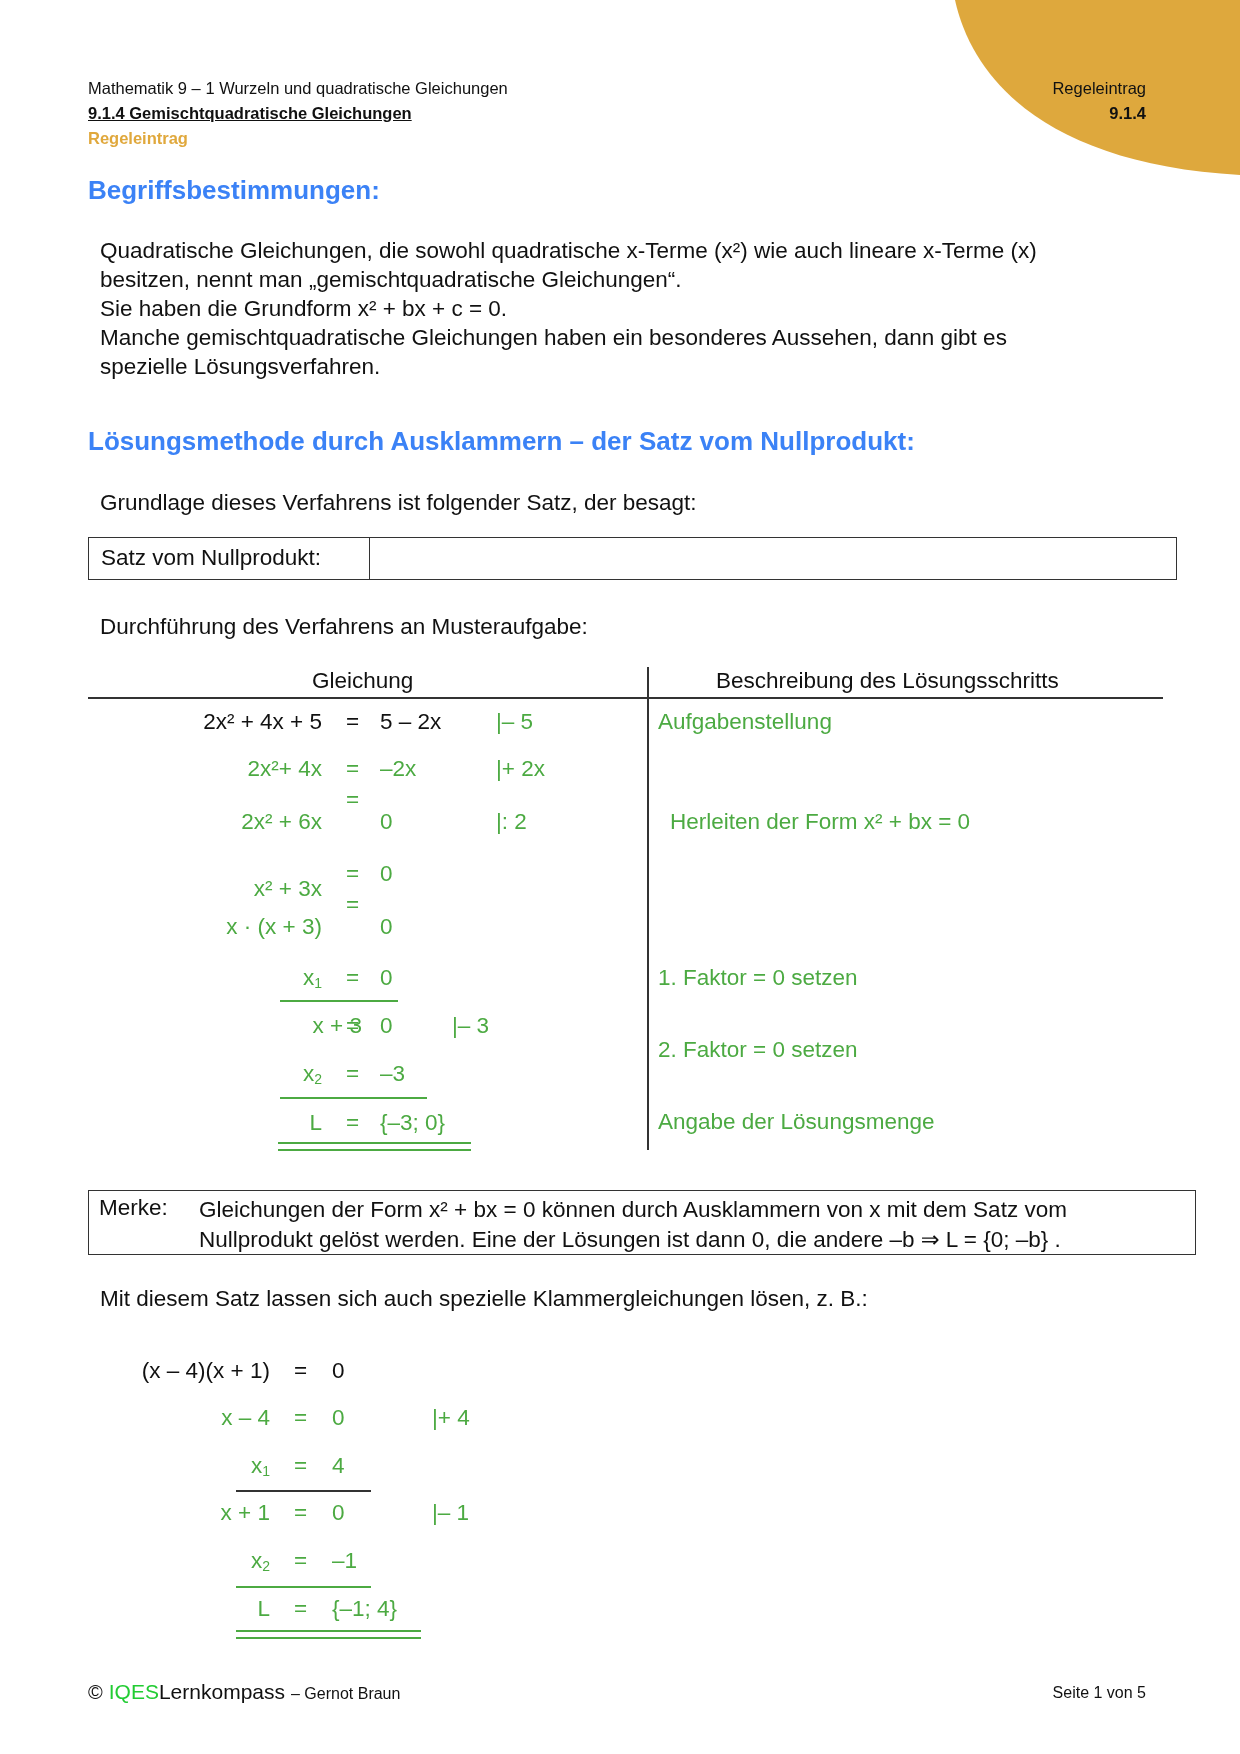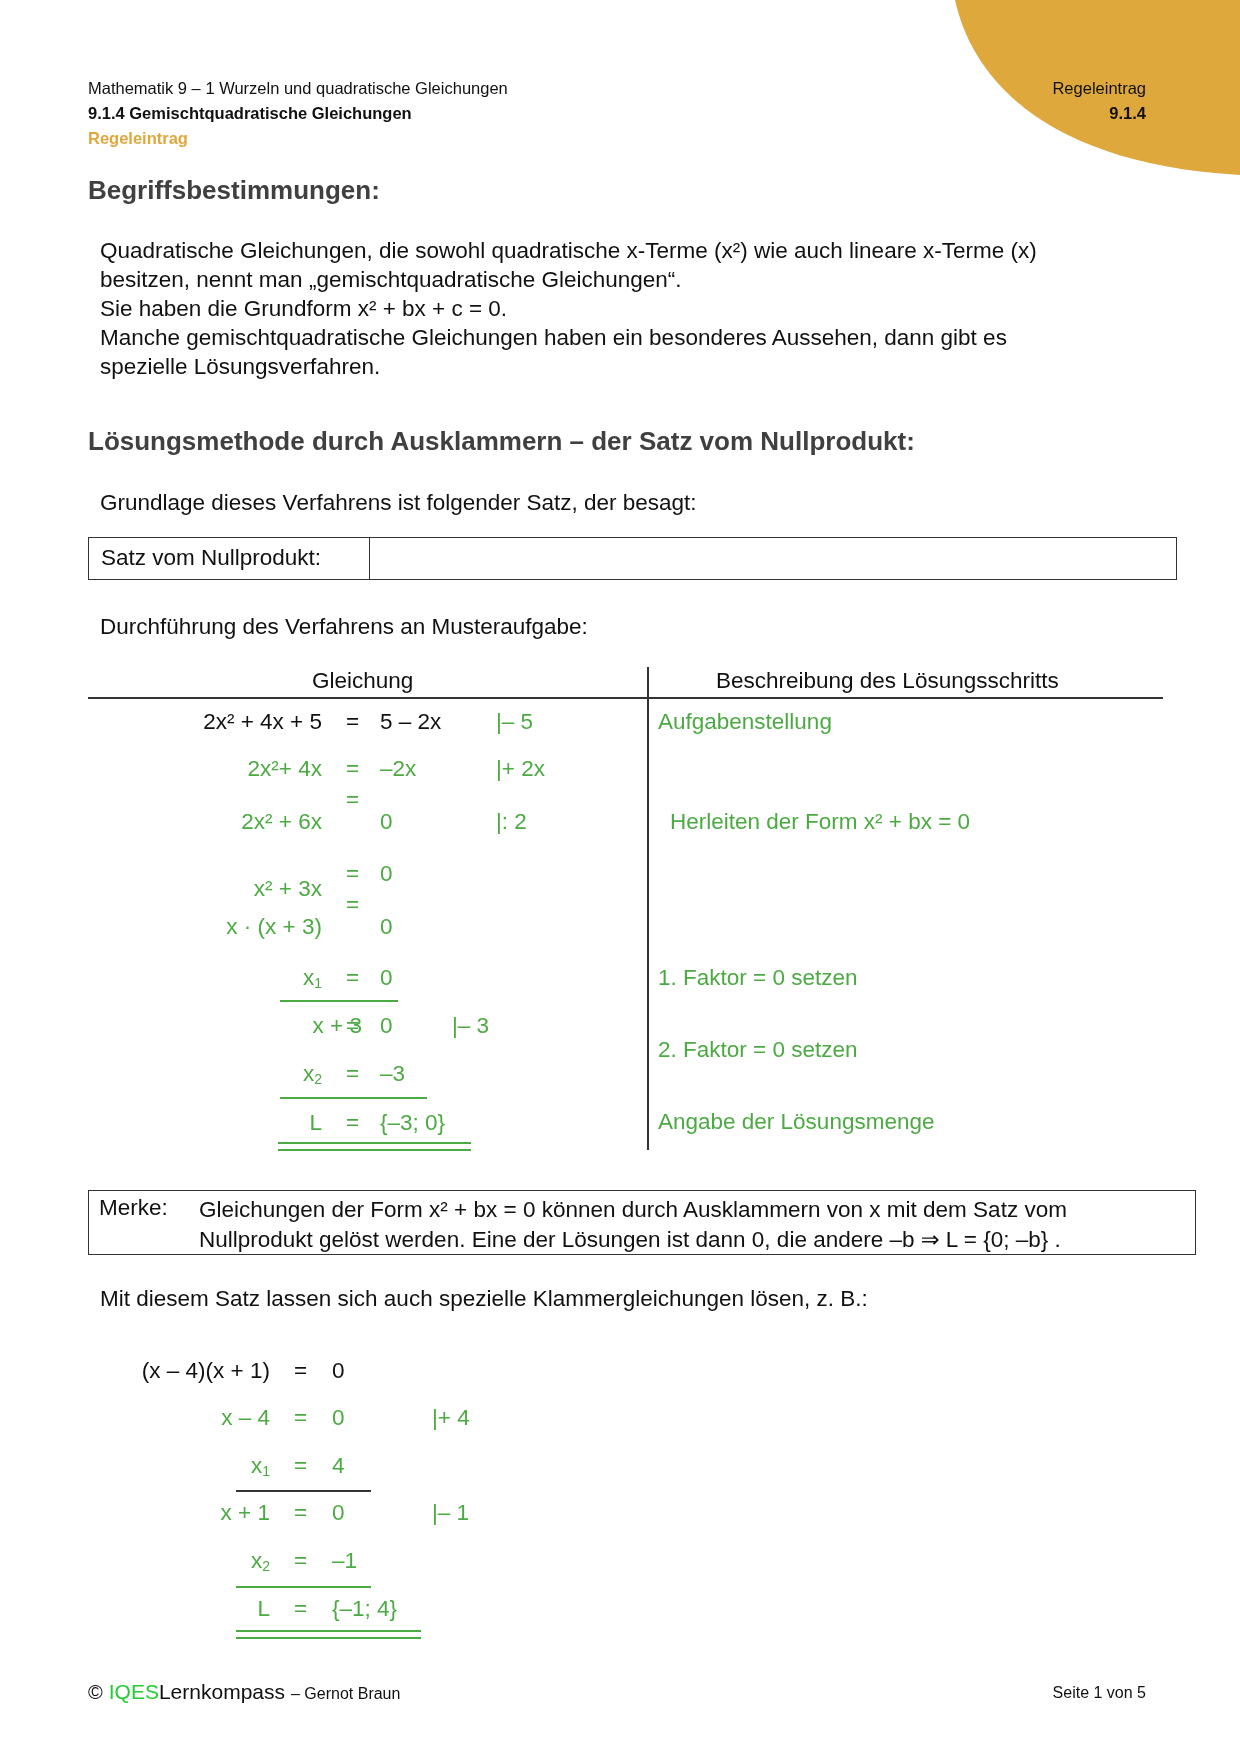--- a/index.html
+++ b/index.html
@@ -2,26 +2,26 @@
 <html><head>
 <meta charset="utf-8">
 <style>
   * { box-sizing: border-box; margin: 0; padding: 0; }
   html, body { width: 1240px; height: 1754px; background: #ffffff; overflow: hidden; }
   body { position: relative; font-family: "Liberation Sans", sans-serif; color: #111; }
 
   .corner-shape { position: absolute; left: 0; top: 0; width: 1240px; height: 180px; pointer-events: none; }
 
   .hdr-left { position: absolute; left: 88px; top: 76px; font-size: 16.5px; line-height: 25px; }
-  .hdr-left .bold { font-weight: bold; }
+  .hdr-left .bold { font-weight: bold; text-decoration: underline; }
   .hdr-left .orange { color: #e0a83c; font-weight: bold; }
   .hdr-right { position: absolute; right: 94px; top: 76px; text-align: right; font-size: 16.5px; line-height: 25px; }
   .hdr-right .bold { font-weight: bold; }
 
-  .h2 { position: absolute; left: 88px; font-size: 26px; font-weight: bold; color: #404040; }
+  .h2 { position: absolute; left: 88px; font-size: 26px; font-weight: bold; color: #3b82f6; }
 
   .para { position: absolute; left: 100px; font-size: 22.5px; line-height: 29px; color: #111; }
 
   .box { position: absolute; border: 1.5px solid #333; font-size: 22.5px; }
   .satz-box { left: 88px; top: 537px; width: 1089px; height: 43px; display: flex; }
   .satz-box .cell1 { width: 281px; border-right: 1.5px solid #333; padding: 7px 0 0 12px; }
   .satz-box .cell2 { flex: 1; padding: 7px 0 0 12px; }
 
   .green { color: #4caa42; }
 

